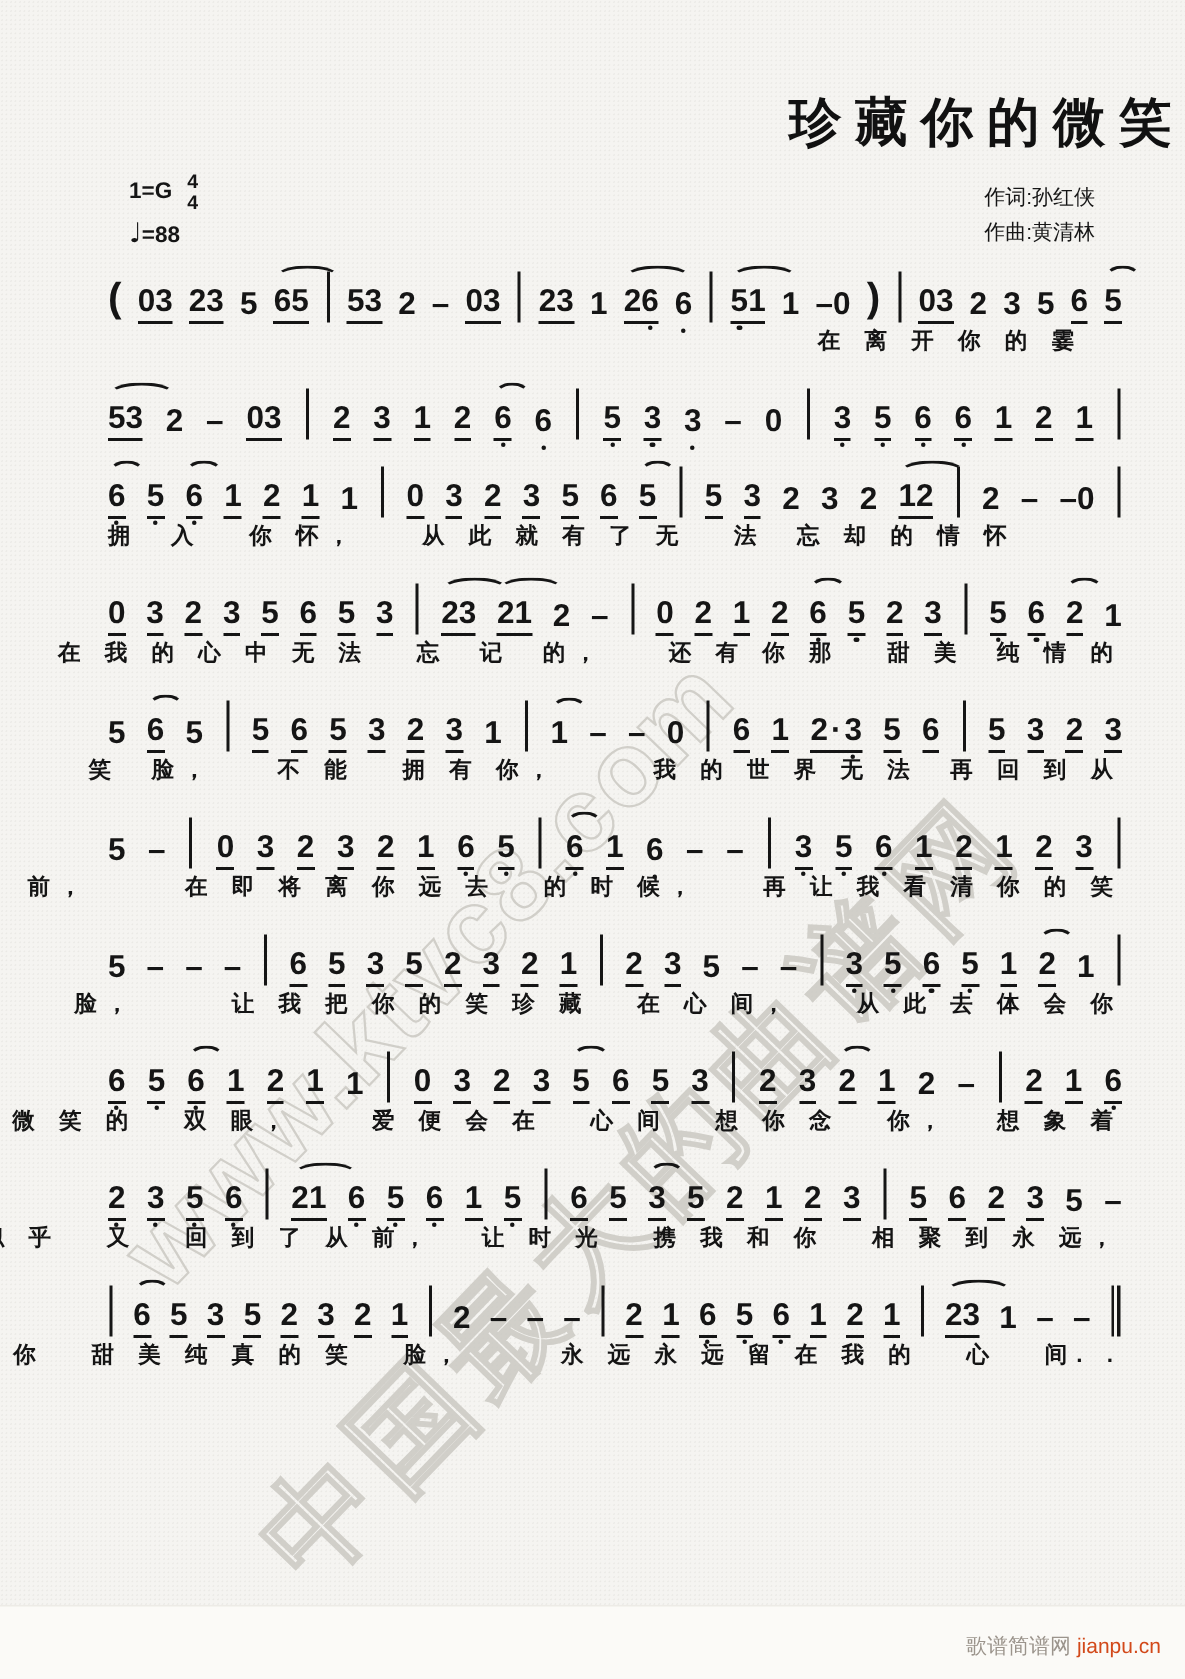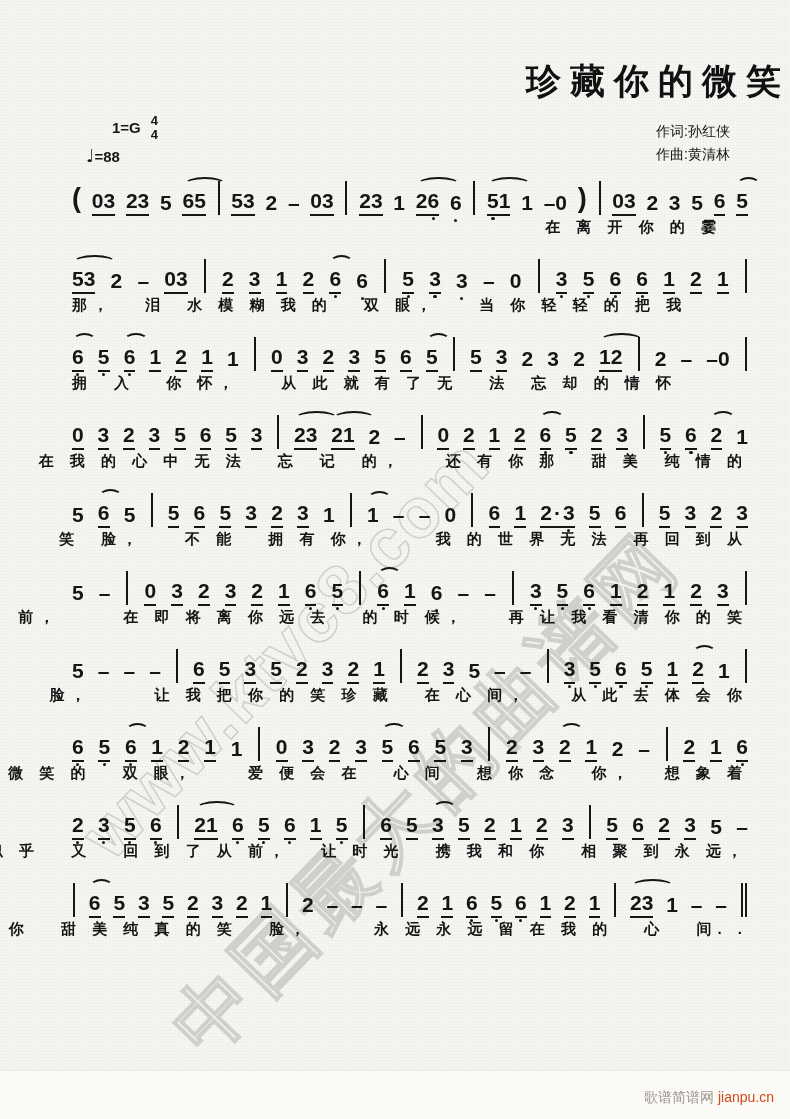--- a/index.html
+++ b/index.html
@@ -10,21 +10,21 @@
     background-size:3px 3px;
     font-family:"Liberation Sans", sans-serif;
     color:#151515;
   }
   .title{
     position:absolute;top:58px;left:0;right:0;text-align:right;
     font-family:"DejaVu Serif", serif;font-weight:bold;
     font-size:35px;letter-spacing:9px;color:#111;
   }
   .keytime{position:absolute;left:86px;top:114px;font-size:15px;font-weight:bold;}
-  .keytime .row{display:flex;align-items:center;margin-left:26px;}
+  .keytime .row{display:flex;align-items:center;}
   .frac{display:inline-flex;flex-direction:column;align-items:center;margin-left:10px;font-size:13px;line-height:1.05;}
   .tempo{margin-top:4px;font-size:15px;}
   .tempo .note-glyph{font-family:"DejaVu Sans", sans-serif;font-size:18px;}
   .credits{position:absolute;right:60px;top:120px;font-size:14px;line-height:1.65;text-align:center;color:#161616;}
   .watermark{
     position:absolute;z-index:0;white-space:nowrap;
     color:transparent;-webkit-text-stroke:1.5px #cbc9c3;opacity:.85;
     font-weight:bold;transform-origin:0 0;pointer-events:none;
   }
   .wm1{left:66px;top:818px;font-size:70px;letter-spacing:2px;transform:rotate(-46deg);}
@@ -143,23 +143,20 @@
           <span class="bar"></span>
           <span class="tok u"><span class="d lo">3</span></span>
           <span class="tok u"><span class="d lo">5</span></span>
           <span class="tok u"><span class="d lo">6</span></span>
           <span class="tok u"><span class="d lo">6</span></span>
           <span class="tok u"><span class="d">1</span></span>
           <span class="tok u"><span class="d">2</span></span>
           <span class="tok u"><span class="d">1</span></span>
           <span class="bar"></span>
         </div>
-        <div class="lyrics-row">
-          <span class="lyr">那，　 泪　水 模 糊 我 的　 双 眼，　　当 你 轻 轻 的 把 我</span>
-        </div>
       </div>
       <div class="line">
         <div class="notes-row">
           <span class="tok u arc"><span class="d lo">6</span></span>
           <span class="tok u"><span class="d lo">5</span></span>
           <span class="tok u arc"><span class="d lo">6</span></span>
           <span class="tok u"><span class="d">1</span></span>
           <span class="tok u"><span class="d">2</span></span>
           <span class="tok u"><span class="d">1</span></span>
           <span class="tok"><span class="d">1</span></span>

